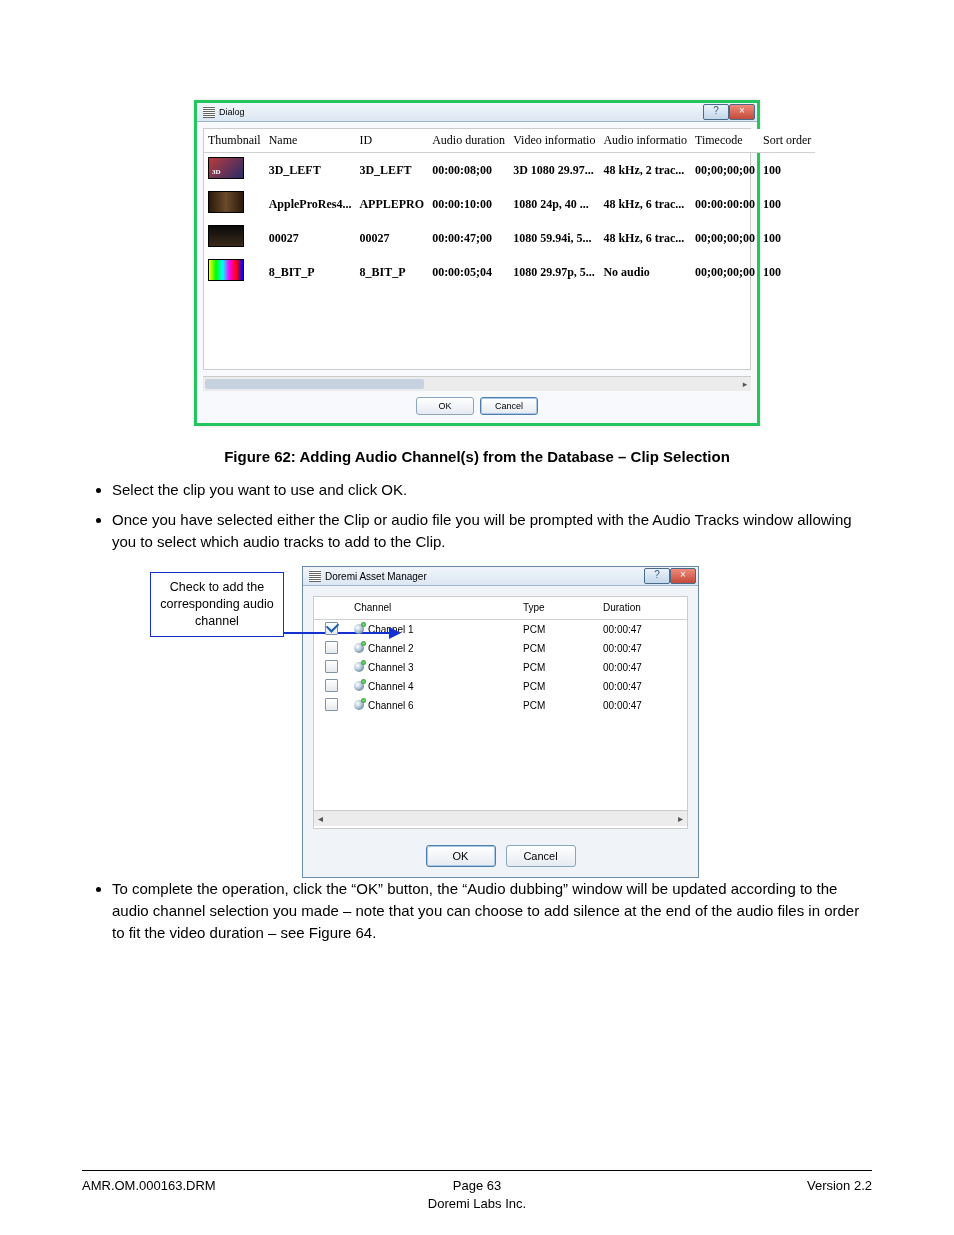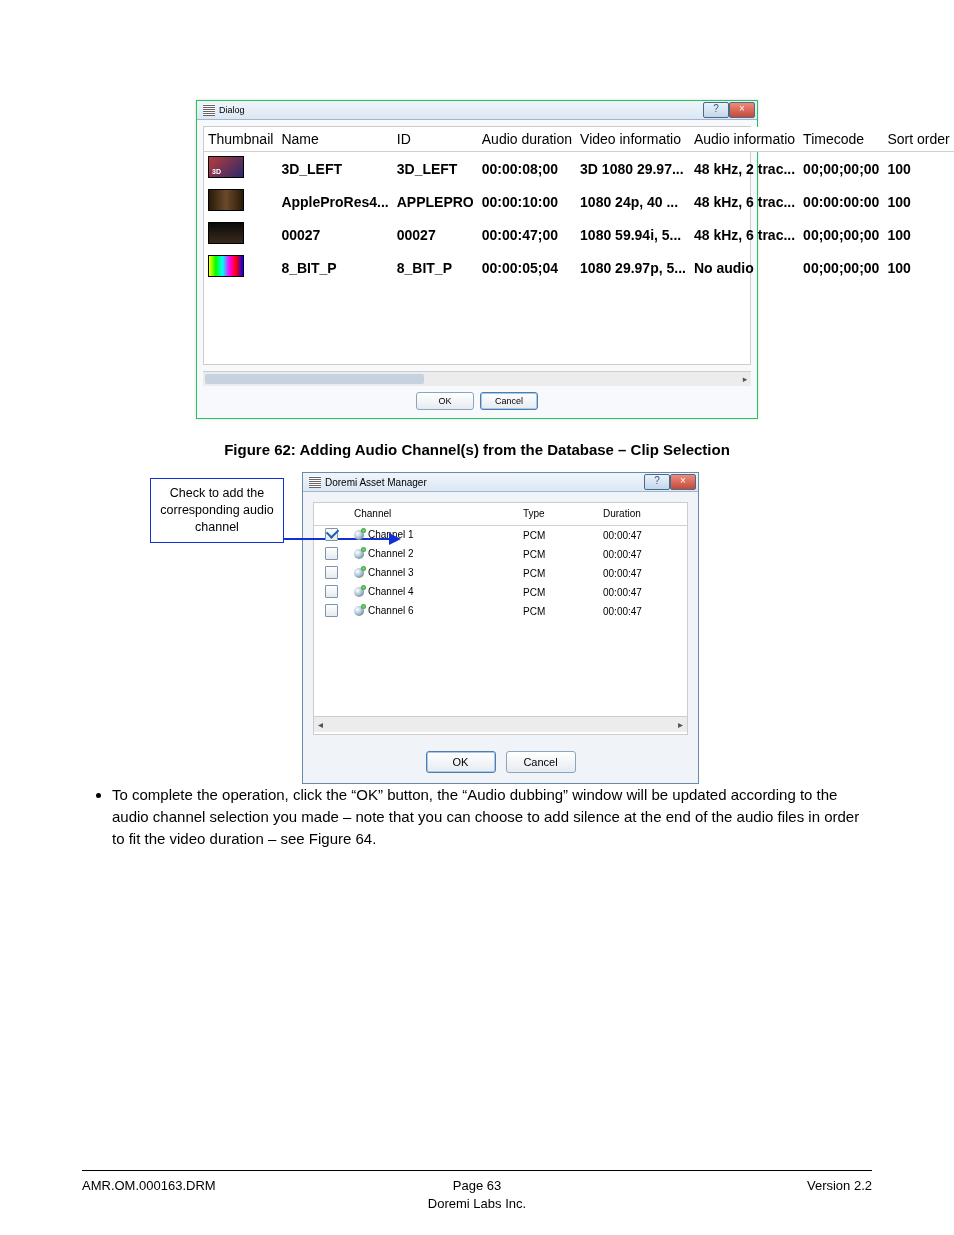--- a/index.html
+++ b/index.html
@@ -13,21 +13,21 @@
     width: 954px;
     min-height: 1235px;
     box-sizing: border-box;
     padding: 100px 82px 30px 82px;
     position: relative;
   }
   
   .dialog62 {
     width: 560px;
     margin: 0 auto 22px auto;
-    border: 1px solid #22c55e;
+    border: 3px solid #22c55e;
     box-shadow: 0 0 3px rgba(0,0,0,.15);
     font-size: 9px;
     background: #f7f9fc;
   }
   .titlebar {
     height: 18px;
     background: linear-gradient(#f0f5fb, #dbe7f3);
     display: flex;
     align-items: center;
     font-size: 9px;
@@ -57,21 +57,22 @@
   .winbtn.help { background: linear-gradient(#eaf2fb,#c4d6ea); color:#3a5a78;}
   .winbtn.close { background: linear-gradient(#f08a7b,#c24a39); color:#fff;}
   .tablewrap62 {
     background: #ffffff;
     margin: 6px;
     border: 1px solid #ccc;
   }
   table.clip {
     width: 100%;
     border-collapse: collapse;
-    font-size: 14px;
+    font-size: 12px;
+    font-family: Liberation Serif, serif;
   }
   table.clip th {
     text-align: left;
     font-weight: normal;
     padding: 4px 4px;
     border-bottom: 1px solid #d0d0d0;
     background: #fff;
     white-space: nowrap;
   }
   table.clip td {
@@ -345,20 +346,24 @@
       <span class="arrow ar">▸</span>
     </div>
     <div class="dlgbtns">
       <div class="dlgbtn">OK</div>
       <div class="dlgbtn primary">Cancel</div>
     </div>
   </div>
 
   <div class="caption">Figure 62: Adding Audio Channel(s) from the Database – Clip Selection</div>
 
+  <ul class="body">
+    <li>Select the clip you want to use and click OK.</li>
+    <li>Once you have selected either the Clip or audio file you will be prompted with the Audio Tracks window allowing you to select which audio tracks to add to the Clip.</li>
+  </ul>
 
   <div class="fig63row">
     <div class="callout">
       <span>Check to add the corresponding audio channel</span>
       <div class="arrow63">
         <svg width="120" height="20">
           <line x1="0" y1="4" x2="106" y2="4" stroke="#1331d0" stroke-width="2"></line>
           <polygon points="106,-2 118,4 106,10" fill="#1331d0"></polygon>
         </svg>
       </div>

